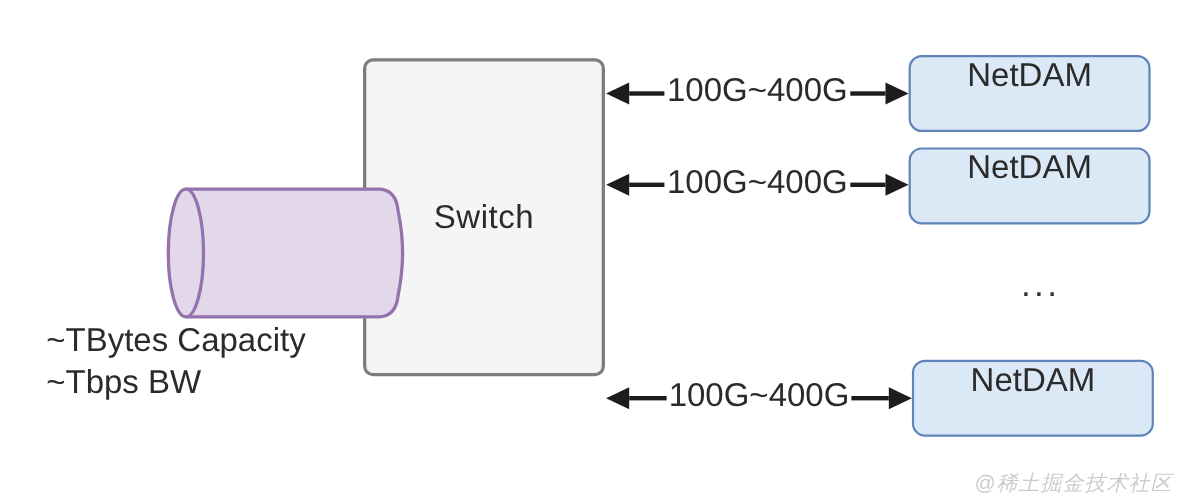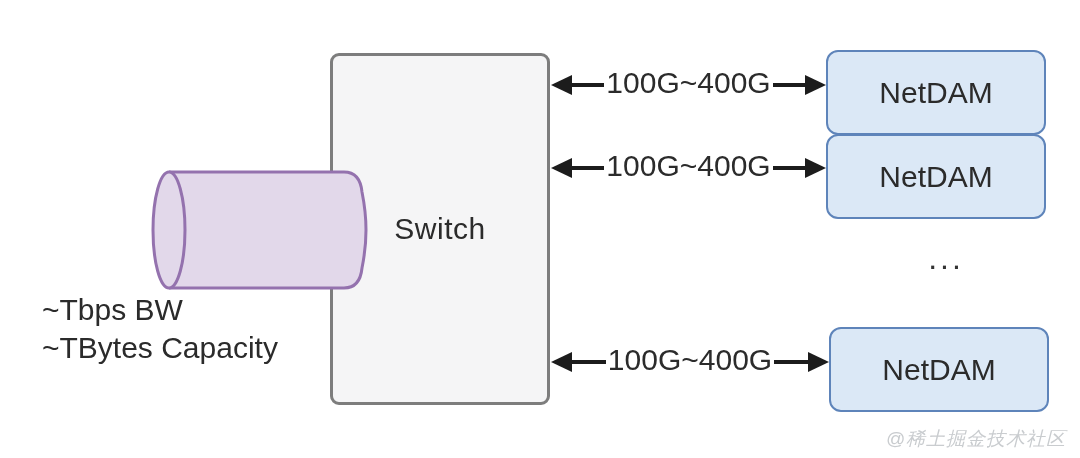--- a/index.html
+++ b/index.html
@@ -16,21 +16,21 @@
     overflow: hidden;
     color: var(--text, #2b2b2b);
   }
 
   
   .switch-box {
     position: absolute;
     left: 330px;
     top: 53px;
     width: 220px;
-    height: 352px;
+    height: 289px;
     box-sizing: border-box;
     background: var(--switch-fill, #f5f5f6);
     border: 3px solid var(--switch-border, #7d7d7d);
     border-radius: 9px;
     display: flex;
     align-items: center;
     justify-content: center;
     z-index: 1;
   }
   .switch-label {
@@ -105,27 +105,27 @@
     color: var(--text, #1c1c1c);
     white-space: nowrap;
     transform: translateY(-2px);
     text-align: right;
   }
 
   
   .netdam-box {
     position: absolute;
     width: 220px;
-    height: 85px;
+    height: 70px;
     box-sizing: border-box;
     background: var(--netdam-fill, #dbe8f6);
     border: 2.5px solid var(--netdam-border, #5e84ba);
     border-radius: 12px;
     display: flex;
-    align-items: center;
+    align-items: flex-start;
     justify-content: center;
     font-size: 30px;
     color: var(--text, #2b2b2b);
   }
   .netdam-1 { left: 826px; top: 50px; }
   .netdam-2 { left: 826px; top: 134px; }
   .netdam-3 { left: 829px; top: 327px; }
 
   
   .ellipsis {
@@ -158,22 +158,22 @@
   <div class="switch-box">
     <span class="switch-label">Switch</span>
   </div>
 
   <svg class="cylinder-svg" viewBox="0 0 226 124" aria-hidden="true">
     <path class="cyl-shape" d="M 19 4 L 194 4 Q 210 4 212 24 Q 216 44 216 62 Q 216 80 212 100 Q 210 120 194 120 L 19 120"></path>
     <ellipse class="cyl-shape" cx="19" cy="62" rx="16" ry="58"></ellipse>
   </svg>
 
   <div class="storage-caption">
+    <div>~TBytes Capacity</div>
     <div>~Tbps BW</div>
-    <div>~TBytes Capacity</div>
   </div>
 
   <div class="link link-1">
     <span class="arrowhead-left"></span>
     <span class="link-line"></span>
     <span class="link-label">100G~400G</span>
     <span class="link-line"></span>
     <span class="arrowhead-right"></span>
   </div>
 

